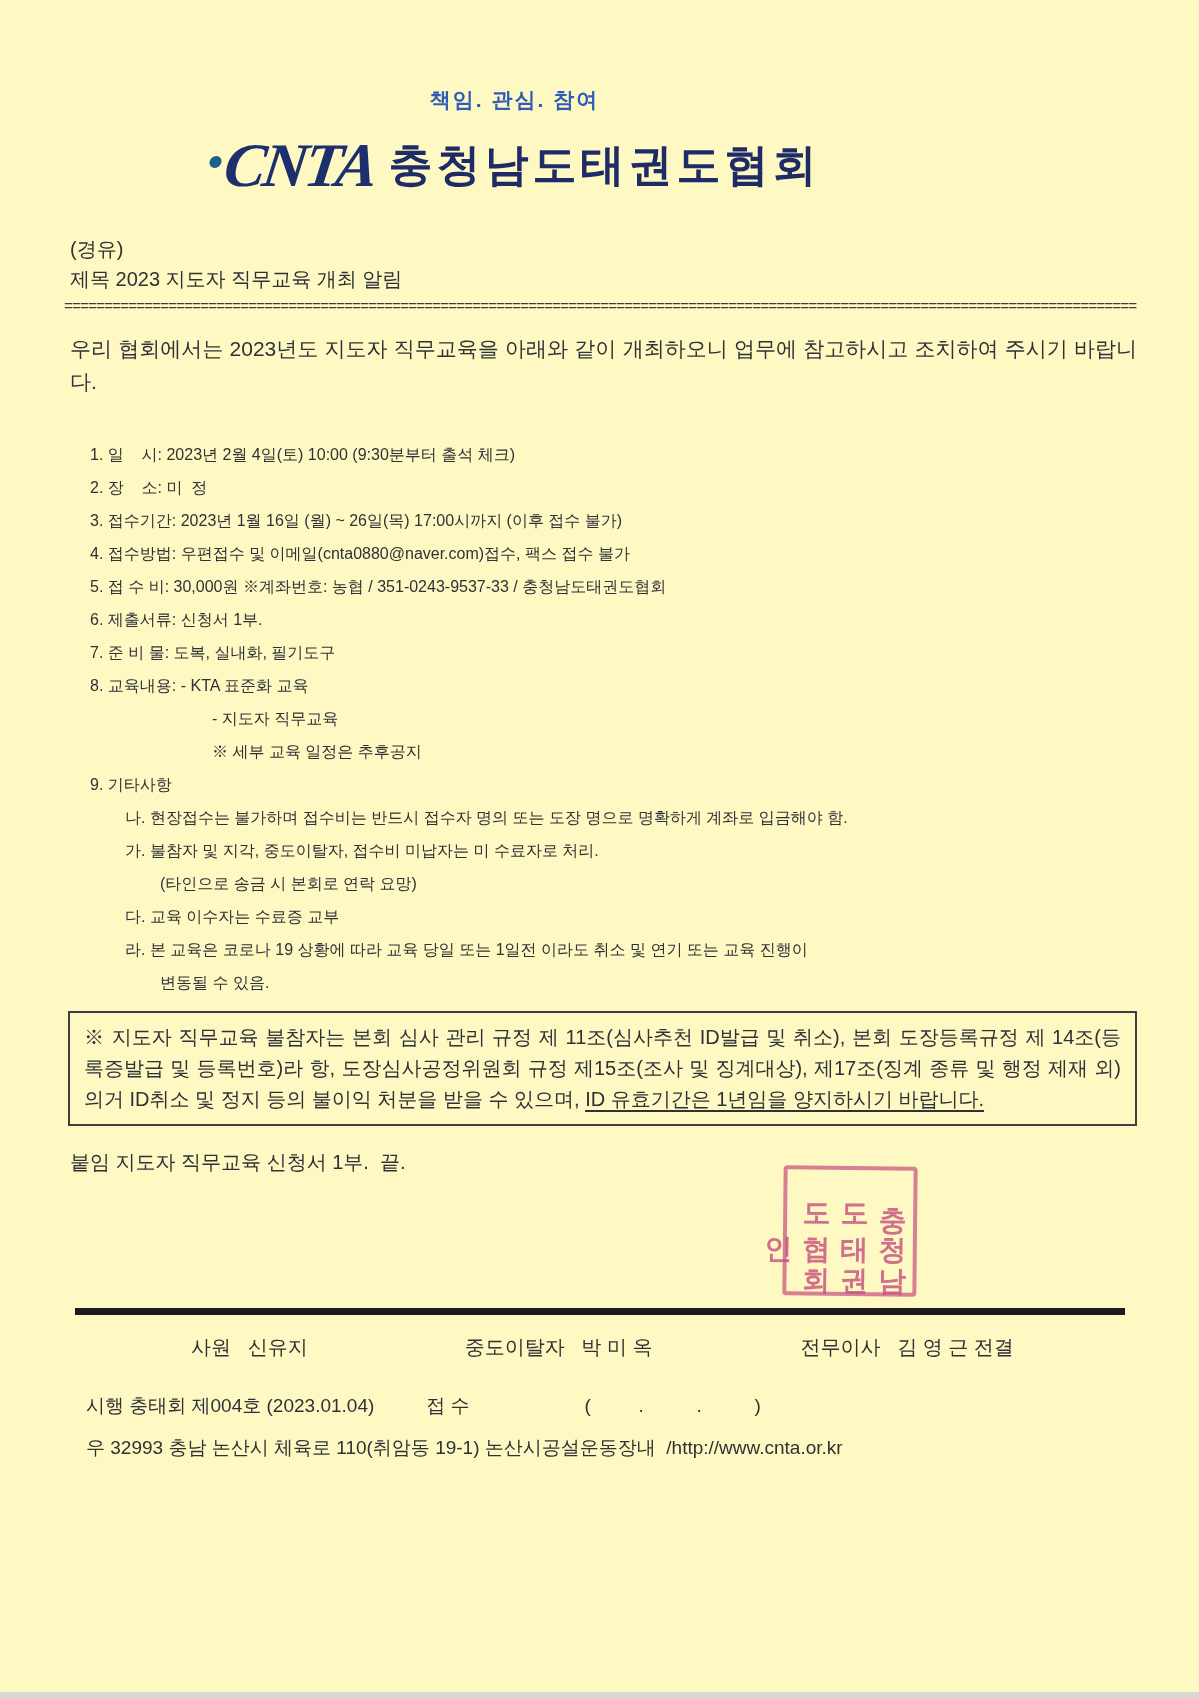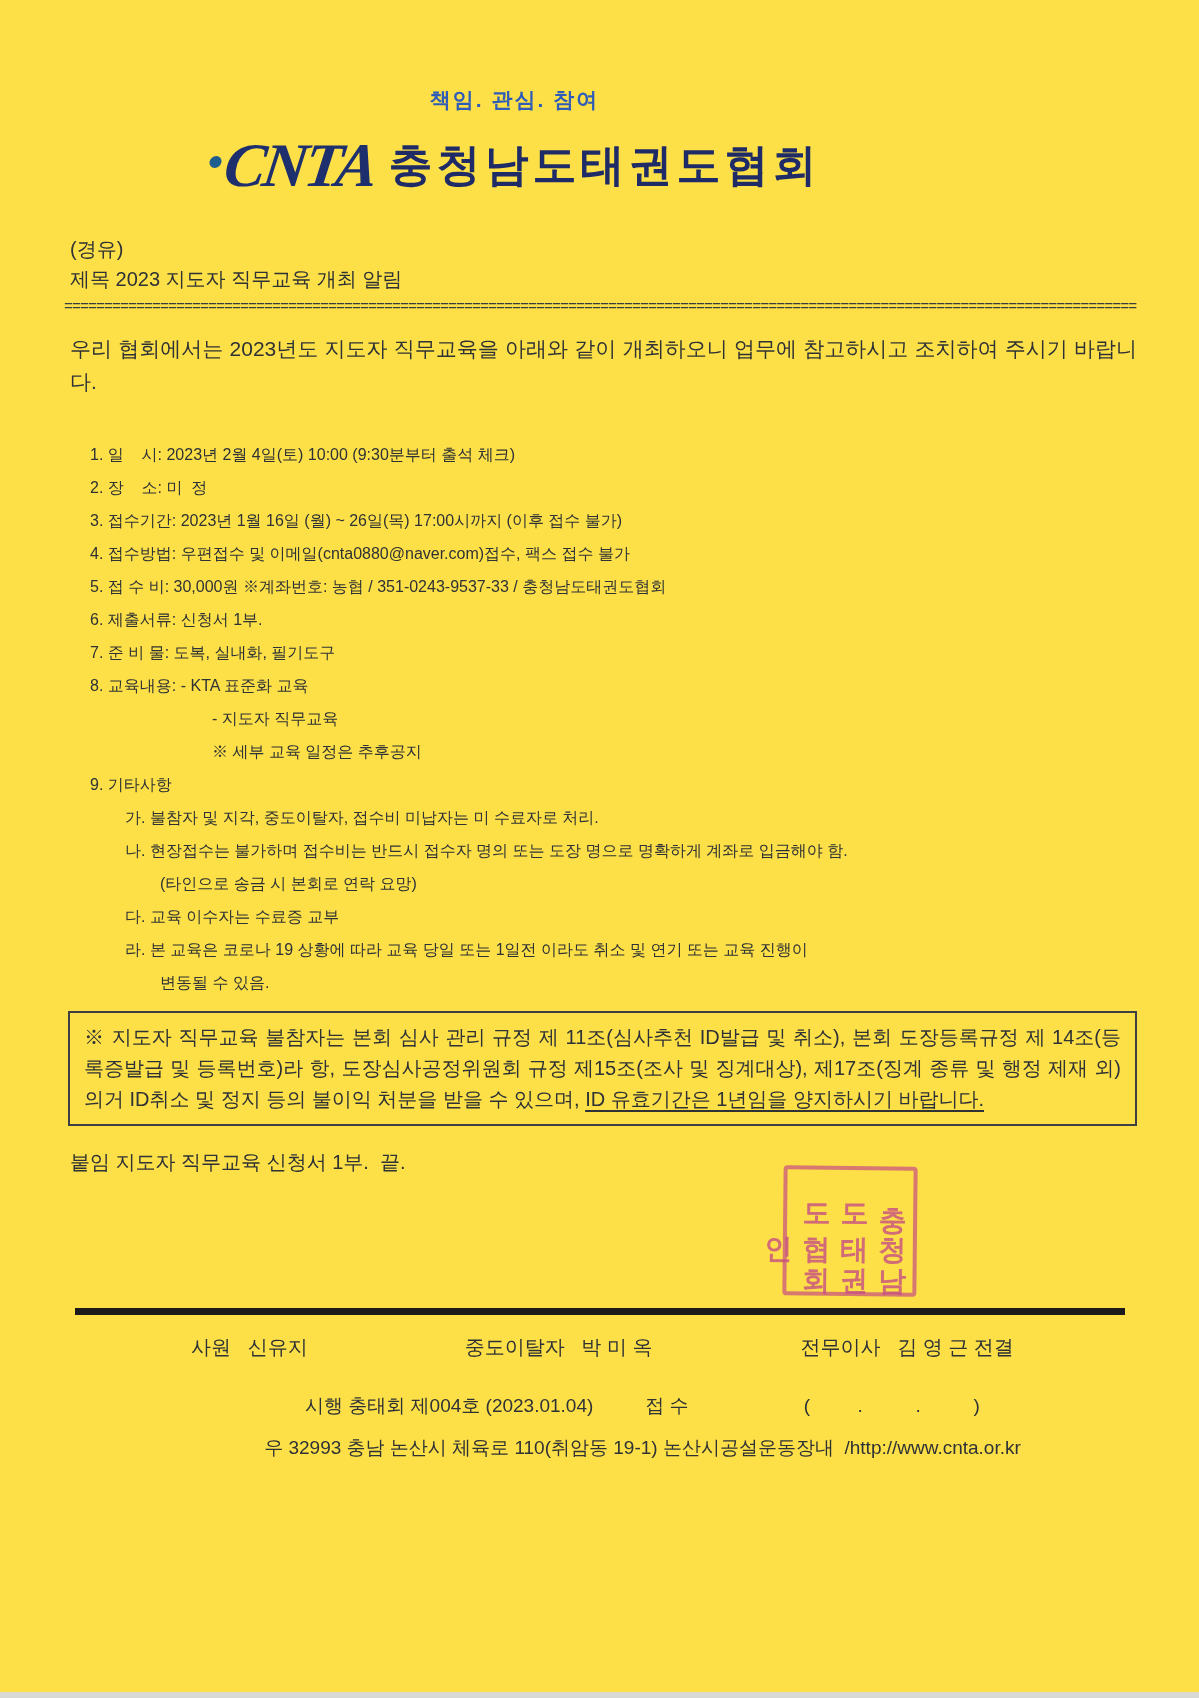--- a/index.html
+++ b/index.html
@@ -1,19 +1,19 @@
 <!DOCTYPE html>
 <html><head>
 <meta charset="utf-8">
 <style>
   * { margin:0; padding:0; box-sizing:border-box; }
   html,body { background:#e8e8e6; }
   .page {
     position:relative; width:1199px; height:1698px; margin:0 auto;
-    background:#fde047; overflow:hidden;
+    background:#fef9c3; overflow:hidden;
     font-family:"Liberation Sans", sans-serif; color:#2e3135;
     border-bottom:6px solid #d8d8d4;
   }
   
   .letterhead { padding-top:86px; text-align:center; }
   .slogan {
     position:relative; left:-85px;
     color:#2e5cb8; font-size:21px; font-weight:bold; letter-spacing:2px;
   }
   .logo-row {
@@ -78,21 +78,21 @@
   }
   
   .black-bar { margin:28px 0 0 75px; width:1050px; height:7px; background:#1b1b1b; }
   .approval { display:flex; margin:16px 0 0 75px; font-size:20px; line-height:33px; }
   .approval span { white-space:pre; }
   .appr-staff    { margin-left:116px; }
   .appr-manager  { margin-left:157px; }
   .appr-director { margin-left:148px; }
   
   .footer { margin:30px 0 0 86px; font-size:19px; }
-  .footer .f-line { height:42px; line-height:24px; display:flex; align-items:flex-start;justify-content:center; }
+  .footer .f-line { height:42px; line-height:24px; display:flex; align-items:flex-start; }
   .footer span, .footer .f-line { white-space:pre; }
   .receipt-label { margin-left:52px; }
   .receipt-blank { margin-left:115px; }
 </style>
 </head>
 <body>
 
 <div class="page">
 
   <div class="letterhead">
@@ -117,22 +117,22 @@
     <div class="line">2. 장    소: 미  정</div>
     <div class="line">3. 접수기간: 2023년 1월 16일 (월) ~ 26일(목) 17:00시까지 (이후 접수 불가)</div>
     <div class="line">4. 접수방법: 우편접수 및 이메일(cnta0880@naver.com)접수, 팩스 접수 불가</div>
     <div class="line">5. 접 수 비: 30,000원 ※계좌번호: 농협 / 351-0243-9537-33 / 충청남도태권도협회</div>
     <div class="line">6. 제출서류: 신청서 1부.</div>
     <div class="line">7. 준 비 물: 도복, 실내화, 필기도구</div>
     <div class="line">8. 교육내용: - KTA 표준화 교육</div>
     <div class="line ind8">- 지도자 직무교육</div>
     <div class="line ind8">※ 세부 교육 일정은 추후공지</div>
     <div class="line">9. 기타사항</div>
+    <div class="line ind1">나. 현장접수는 불가하며 접수비는 반드시 접수자 명의 또는 도장 명으로 명확하게 계좌로 입금해야 함.</div>
     <div class="line ind1">가. 불참자 및 지각, 중도이탈자, 접수비 미납자는 미 수료자로 처리.</div>
-    <div class="line ind1">나. 현장접수는 불가하며 접수비는 반드시 접수자 명의 또는 도장 명으로 명확하게 계좌로 입금해야 함.</div>
     <div class="line ind2">(타인으로 송금 시 본회로 연락 요망)</div>
     <div class="line ind1">다. 교육 이수자는 수료증 교부</div>
     <div class="line ind1">라. 본 교육은 코로나 19 상황에 따라 교육 당일 또는 1일전 이라도 취소 및 연기 또는 교육 진행이</div>
     <div class="line ind2">변동될 수 있음.</div>
   </div>
 
   <div class="notice-box">
     <span>※ 지도자 직무교육 불참자는 본회 심사 관리 규정 제 11조(심사추천 ID발급 및 취소), 본회 도장등록규정 제 14조(등록증발급 및 등록번호)라 항, 도장심사공정위원회 규정 제15조(조사 및 징계대상), 제17조(징계 종류 및 행정 제재 외) 의거 ID취소 및 정지 등의 불이익 처분을 받을 수 있으며, </span><span class="u">ID 유효기간은 1년임을 양지하시기 바랍니다.</span>
   </div>
 

